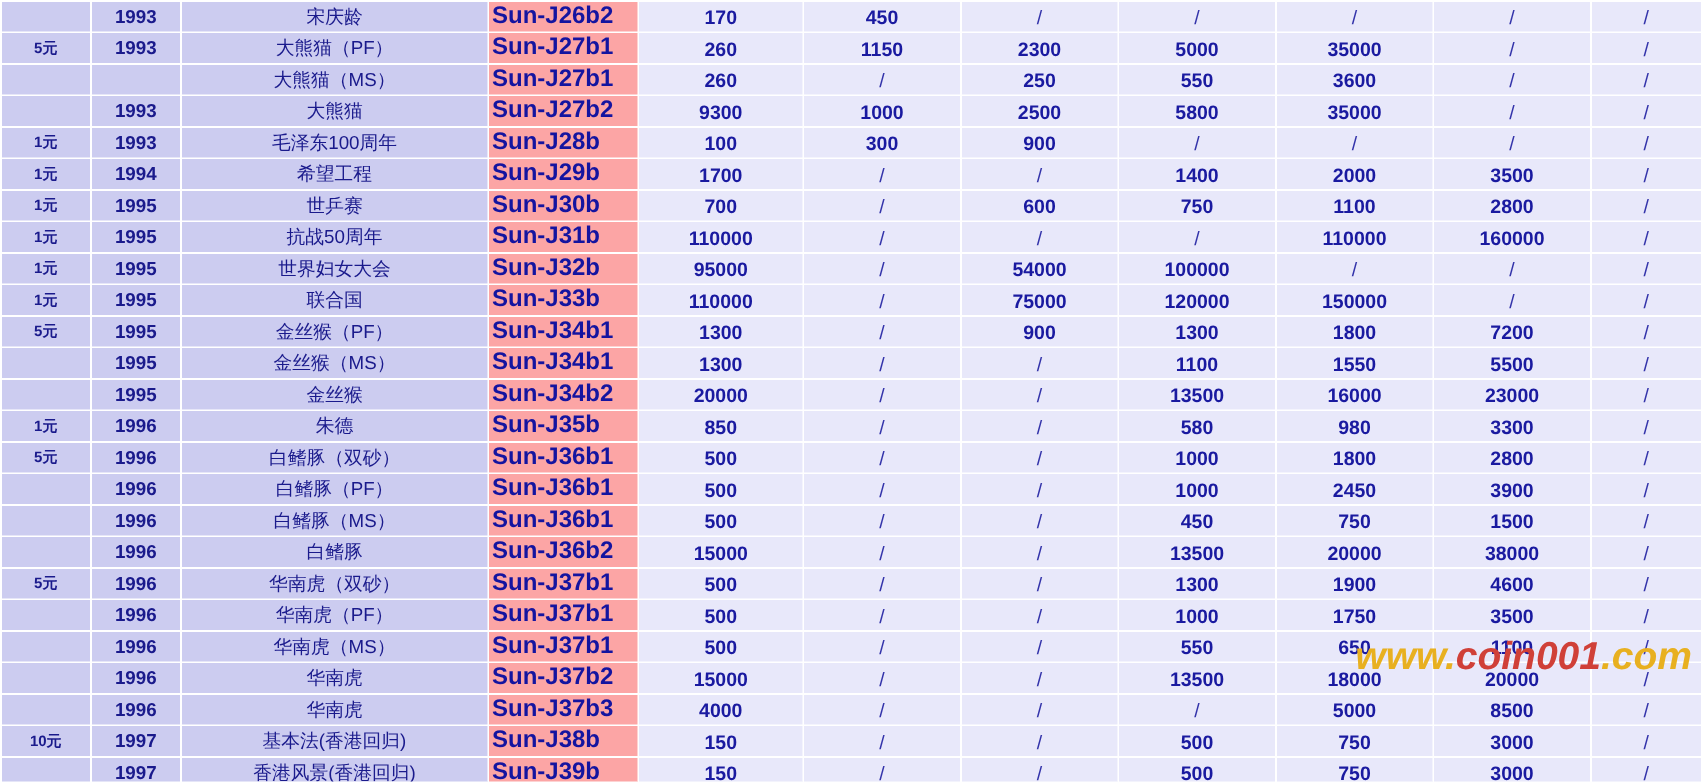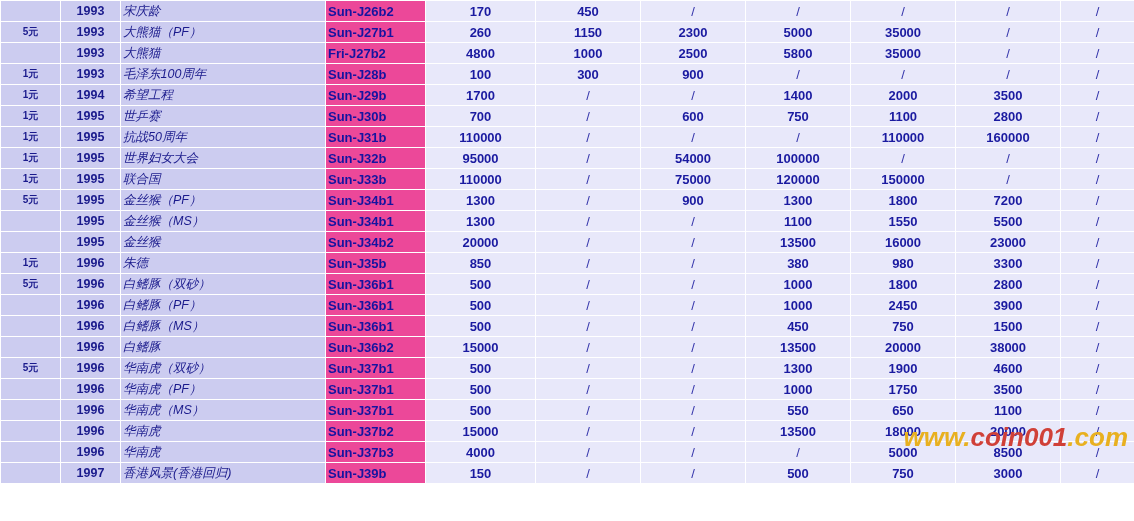--- a/index.html
+++ b/index.html
@@ -56,32 +56,31 @@
   .cell-year {
     background: #ccccf0;
     color: #1a1a8c;
     font-weight: bold;
     text-align: center;
     font-size: 12.5px;
   }
   .cell-name {
     background: #ccccf0;
     color: #1a1a8c;
-    text-align: left;
+    text-align: center;
     padding-left: 8px;
     font-size: 12.5px;
-    font-style: italic;
   }
   .cell-code {
-    background: #ec4899;
+    background: #fca5a5;
     color: #1414a0;
     font-weight: bold;
     text-align: left;
     padding-left: 8px;
-    font-size: 13px;
+    font-size: 16px;
   }
   .cell-val {
     background: #e8e8fa;
     color: #1a1aa0;
     font-weight: bold;
     text-align: center;
     font-size: 13px;
   }
   .cell-val.slash {
     font-weight: normal;
@@ -144,24 +143,37 @@
           <td class="cell-val">260</td>
           <td class="cell-val">1150</td>
           <td class="cell-val">2300</td>
           <td class="cell-val">5000</td>
           <td class="cell-val">35000</td>
           <td class="cell-val slash">/</td>
           <td class="cell-val slash">/</td>
         </tr>
         <tr>
           <td class="cell-denom"></td>
+          <td class="cell-year"></td>
+          <td class="cell-name">大熊猫（MS）</td>
+          <td class="cell-code">Sun-J27b1</td>
+          <td class="cell-val">260</td>
+          <td class="cell-val slash">/</td>
+          <td class="cell-val">250</td>
+          <td class="cell-val">550</td>
+          <td class="cell-val">3600</td>
+          <td class="cell-val slash">/</td>
+          <td class="cell-val slash">/</td>
+        </tr>
+        <tr>
+          <td class="cell-denom"></td>
           <td class="cell-year">1993</td>
           <td class="cell-name">大熊猫</td>
-          <td class="cell-code">Fri-J27b2</td>
-          <td class="cell-val">4800</td>
+          <td class="cell-code">Sun-J27b2</td>
+          <td class="cell-val">9300</td>
           <td class="cell-val">1000</td>
           <td class="cell-val">2500</td>
           <td class="cell-val">5800</td>
           <td class="cell-val">35000</td>
           <td class="cell-val slash">/</td>
           <td class="cell-val slash">/</td>
         </tr>
         <tr>
           <td class="cell-denom">1元</td>
           <td class="cell-year">1993</td>
@@ -280,21 +292,21 @@
           <td class="cell-val slash">/</td>
         </tr>
         <tr>
           <td class="cell-denom">1元</td>
           <td class="cell-year">1996</td>
           <td class="cell-name">朱德</td>
           <td class="cell-code">Sun-J35b</td>
           <td class="cell-val">850</td>
           <td class="cell-val slash">/</td>
           <td class="cell-val slash">/</td>
-          <td class="cell-val">380</td>
+          <td class="cell-val">580</td>
           <td class="cell-val">980</td>
           <td class="cell-val">3300</td>
           <td class="cell-val slash">/</td>
         </tr>
         <tr>
           <td class="cell-denom">5元</td>
           <td class="cell-year">1996</td>
           <td class="cell-name">白鳍豚（双砂）</td>
           <td class="cell-code">Sun-J36b1</td>
           <td class="cell-val">500</td>
@@ -400,20 +412,33 @@
           <td class="cell-denom"></td>
           <td class="cell-year">1996</td>
           <td class="cell-name">华南虎</td>
           <td class="cell-code">Sun-J37b3</td>
           <td class="cell-val">4000</td>
           <td class="cell-val slash">/</td>
           <td class="cell-val slash">/</td>
           <td class="cell-val slash">/</td>
           <td class="cell-val">5000</td>
           <td class="cell-val">8500</td>
+          <td class="cell-val slash">/</td>
+        </tr>
+        <tr>
+          <td class="cell-denom">10元</td>
+          <td class="cell-year">1997</td>
+          <td class="cell-name">基本法(香港回归)</td>
+          <td class="cell-code">Sun-J38b</td>
+          <td class="cell-val">150</td>
+          <td class="cell-val slash">/</td>
+          <td class="cell-val slash">/</td>
+          <td class="cell-val">500</td>
+          <td class="cell-val">750</td>
+          <td class="cell-val">3000</td>
           <td class="cell-val slash">/</td>
         </tr>
         <tr>
           <td class="cell-denom"></td>
           <td class="cell-year">1997</td>
           <td class="cell-name">香港风景(香港回归)</td>
           <td class="cell-code">Sun-J39b</td>
           <td class="cell-val">150</td>
           <td class="cell-val slash">/</td>
           <td class="cell-val slash">/</td>

